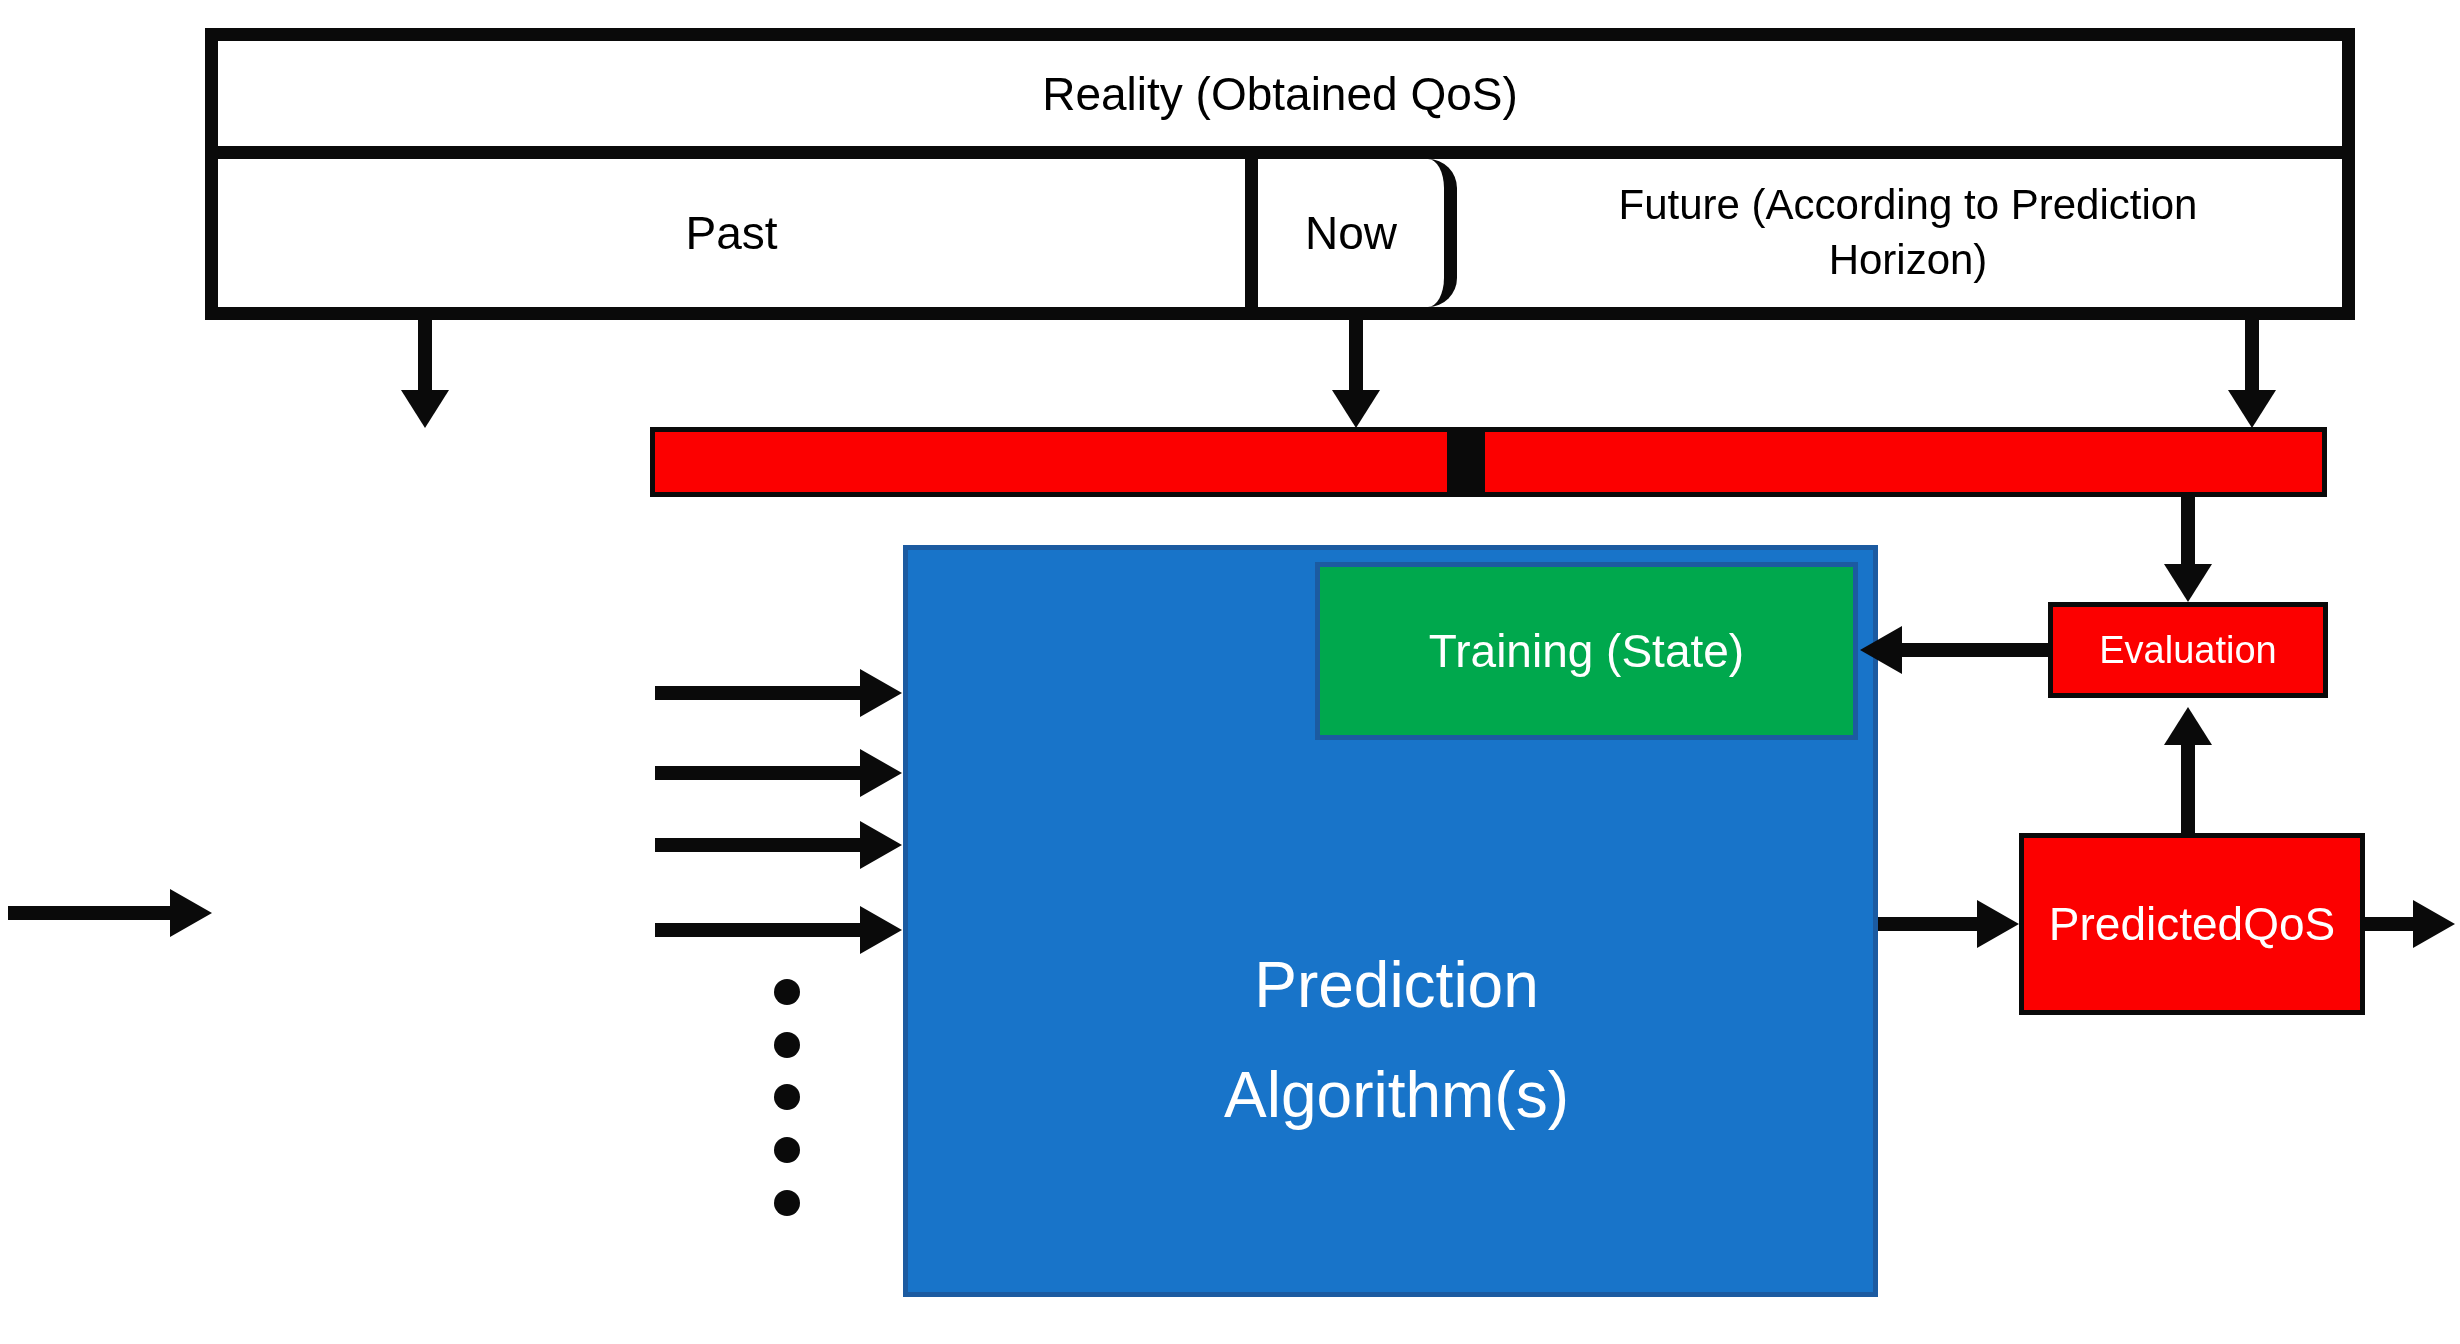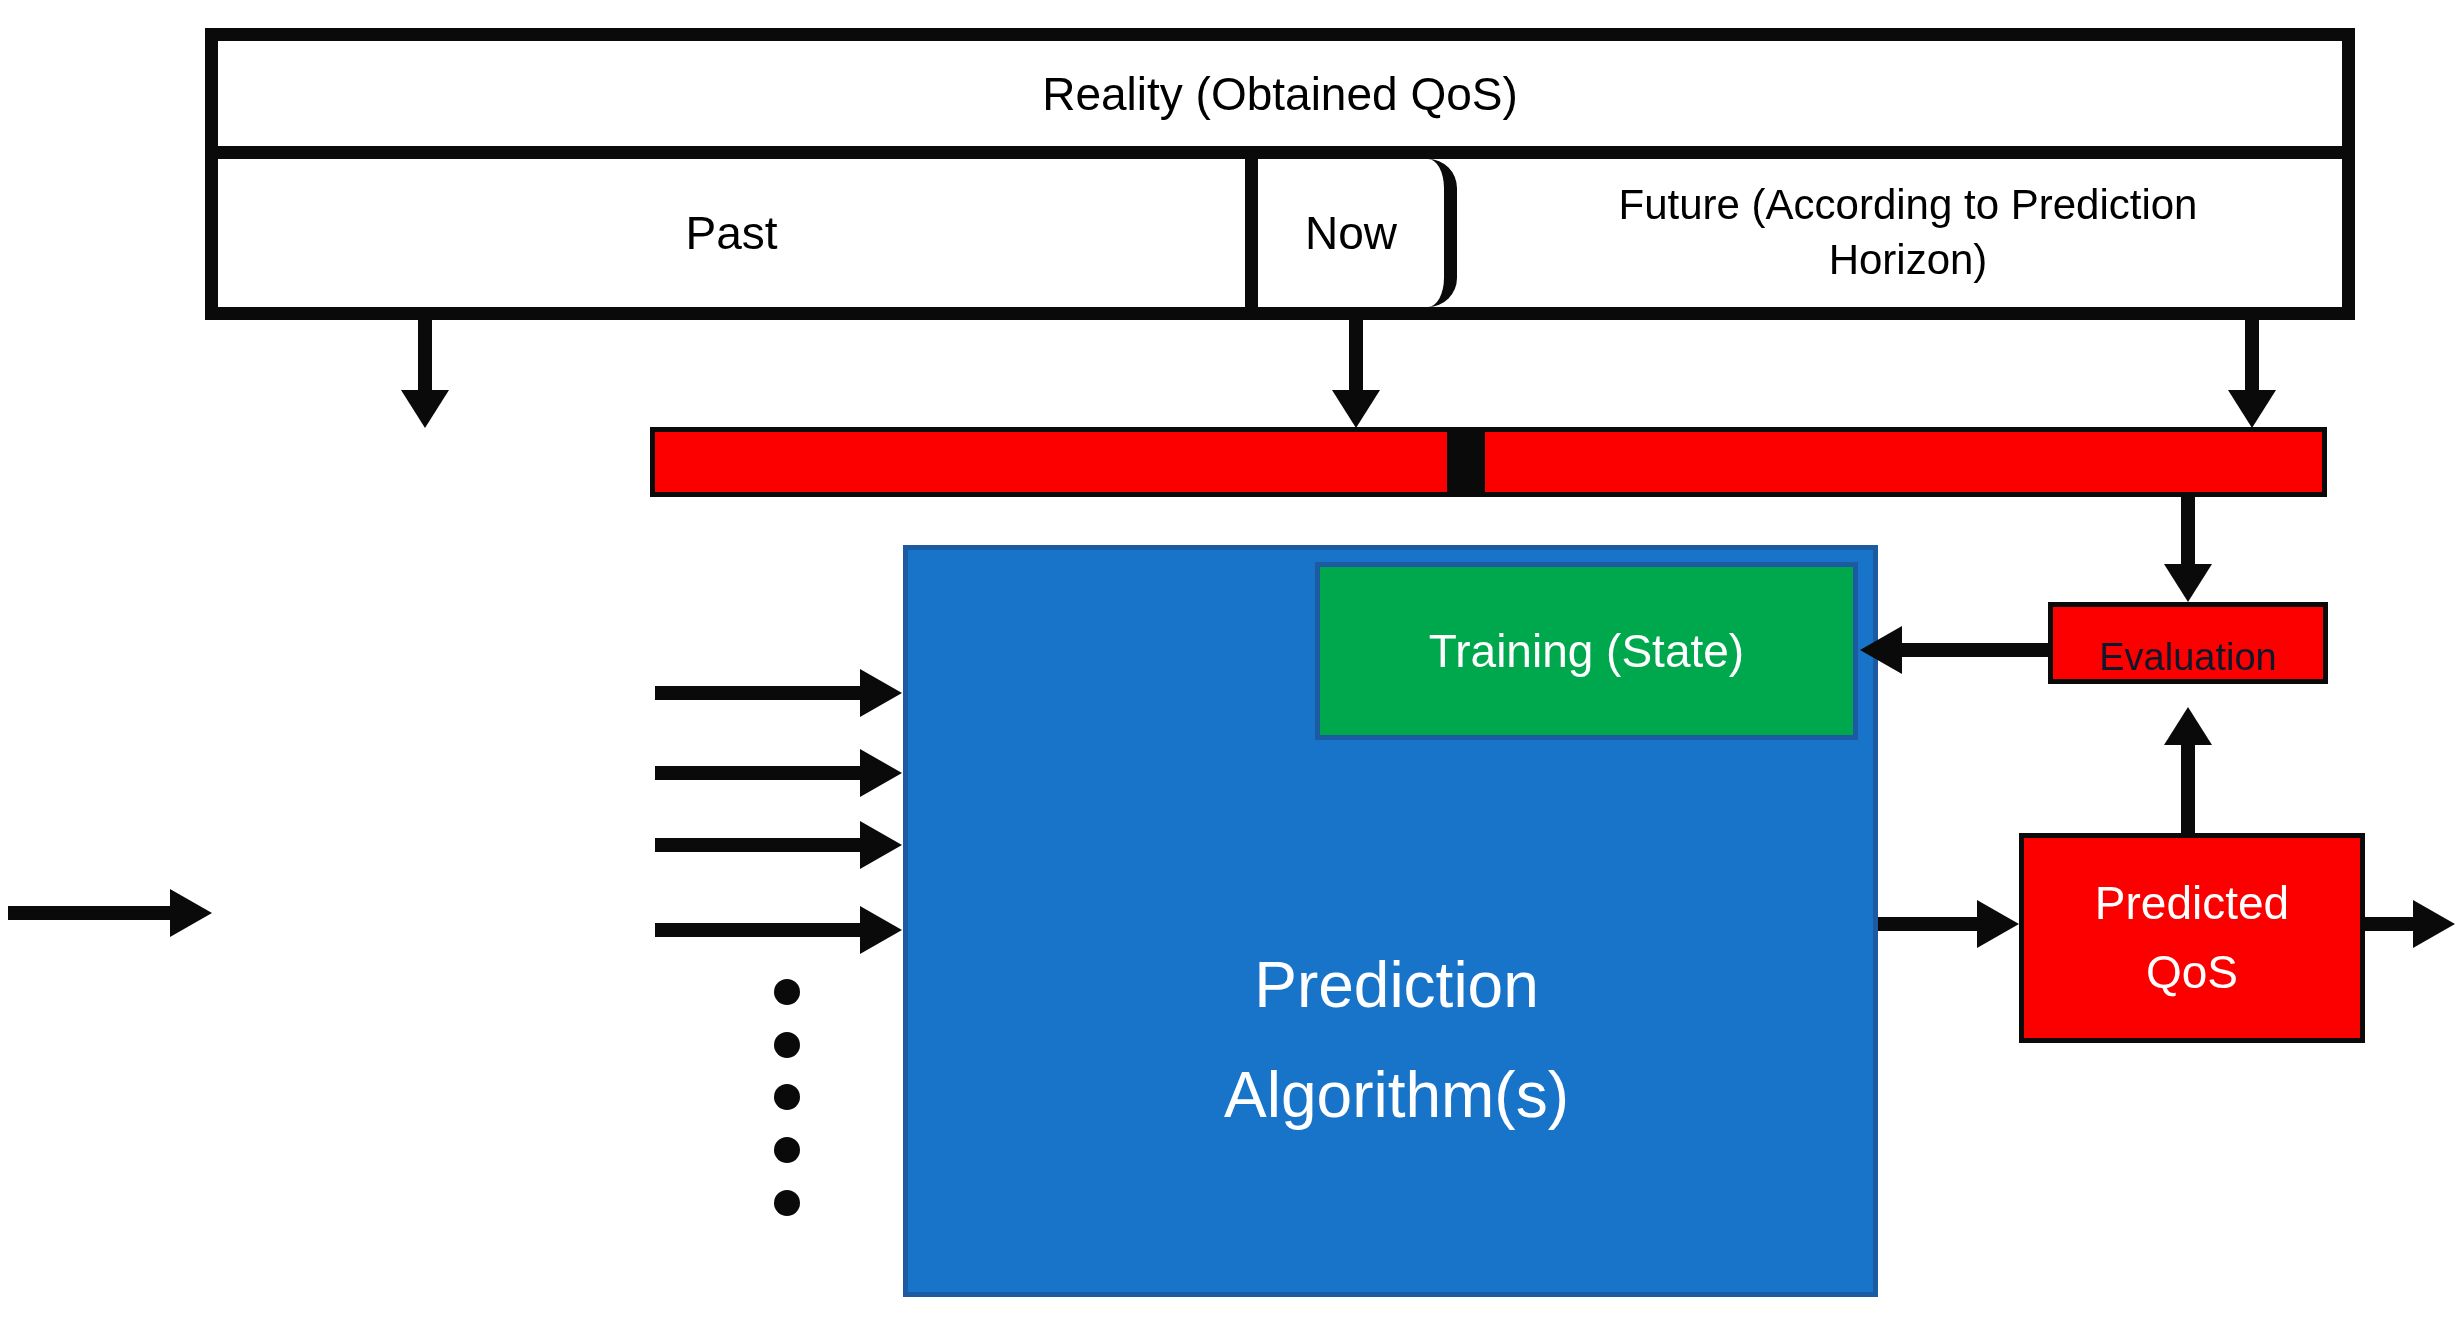--- a/index.html
+++ b/index.html
@@ -36,25 +36,25 @@
   
   .redbox{background:var(--red); border:5px solid var(--ink); box-sizing:border-box;}
   .obs-box{left:212px; top:427px; width:443px; height:888px;
     display:flex; flex-direction:column; align-items:center; justify-content:center;
     color:#fff; text-align:center;}
   .obs-big{font-size:48px; line-height:1.55;}
   .obs-small{font-size:33px; line-height:1.5;}
   .bar-seg1{left:650px; top:427px; width:802px; height:70px;}
   .bar-divider{left:1452px; top:427px; width:28px; height:70px; background:var(--ink);}
   .bar-seg2{left:1480px; top:427px; width:847px; height:70px;}
-  .eval-box{left:2048px; top:602px; width:280px; height:82px;
-    display:flex; align-items:flex-end; justify-content:center;
-    color:#0f172a; font-size:38px;}
-  .pqos-box{left:2019px; top:833px; width:346px; height:210px;
-    display:flex; flex-direction:column; align-items:center; justify-content:center;
+  .eval-box{left:2048px; top:602px; width:280px; height:96px;
+    display:flex; align-items:center; justify-content:center;
+    color:#ffffff; font-size:38px;}
+  .pqos-box{left:2019px; top:833px; width:346px; height:182px;
+    display:flex; flex-direction:row; align-items:center; justify-content:center;
     color:#fff; font-size:46px; line-height:1.5; text-align:center;}
   
   .pred-box{left:903px; top:545px; width:975px; height:752px;
     background:var(--blue); border:5px solid var(--boxline); box-sizing:border-box;}
   .pred-text{position:absolute; left:12px; right:0; top:380px;
     color:#fff; font-size:64px; line-height:1.72; text-align:center;}
   .train-box{left:1315px; top:562px; width:543px; height:178px;
     background:var(--green); border:5px solid var(--boxline); box-sizing:border-box;
     display:flex; align-items:center; justify-content:center;
     color:#fff; font-size:46px;}

